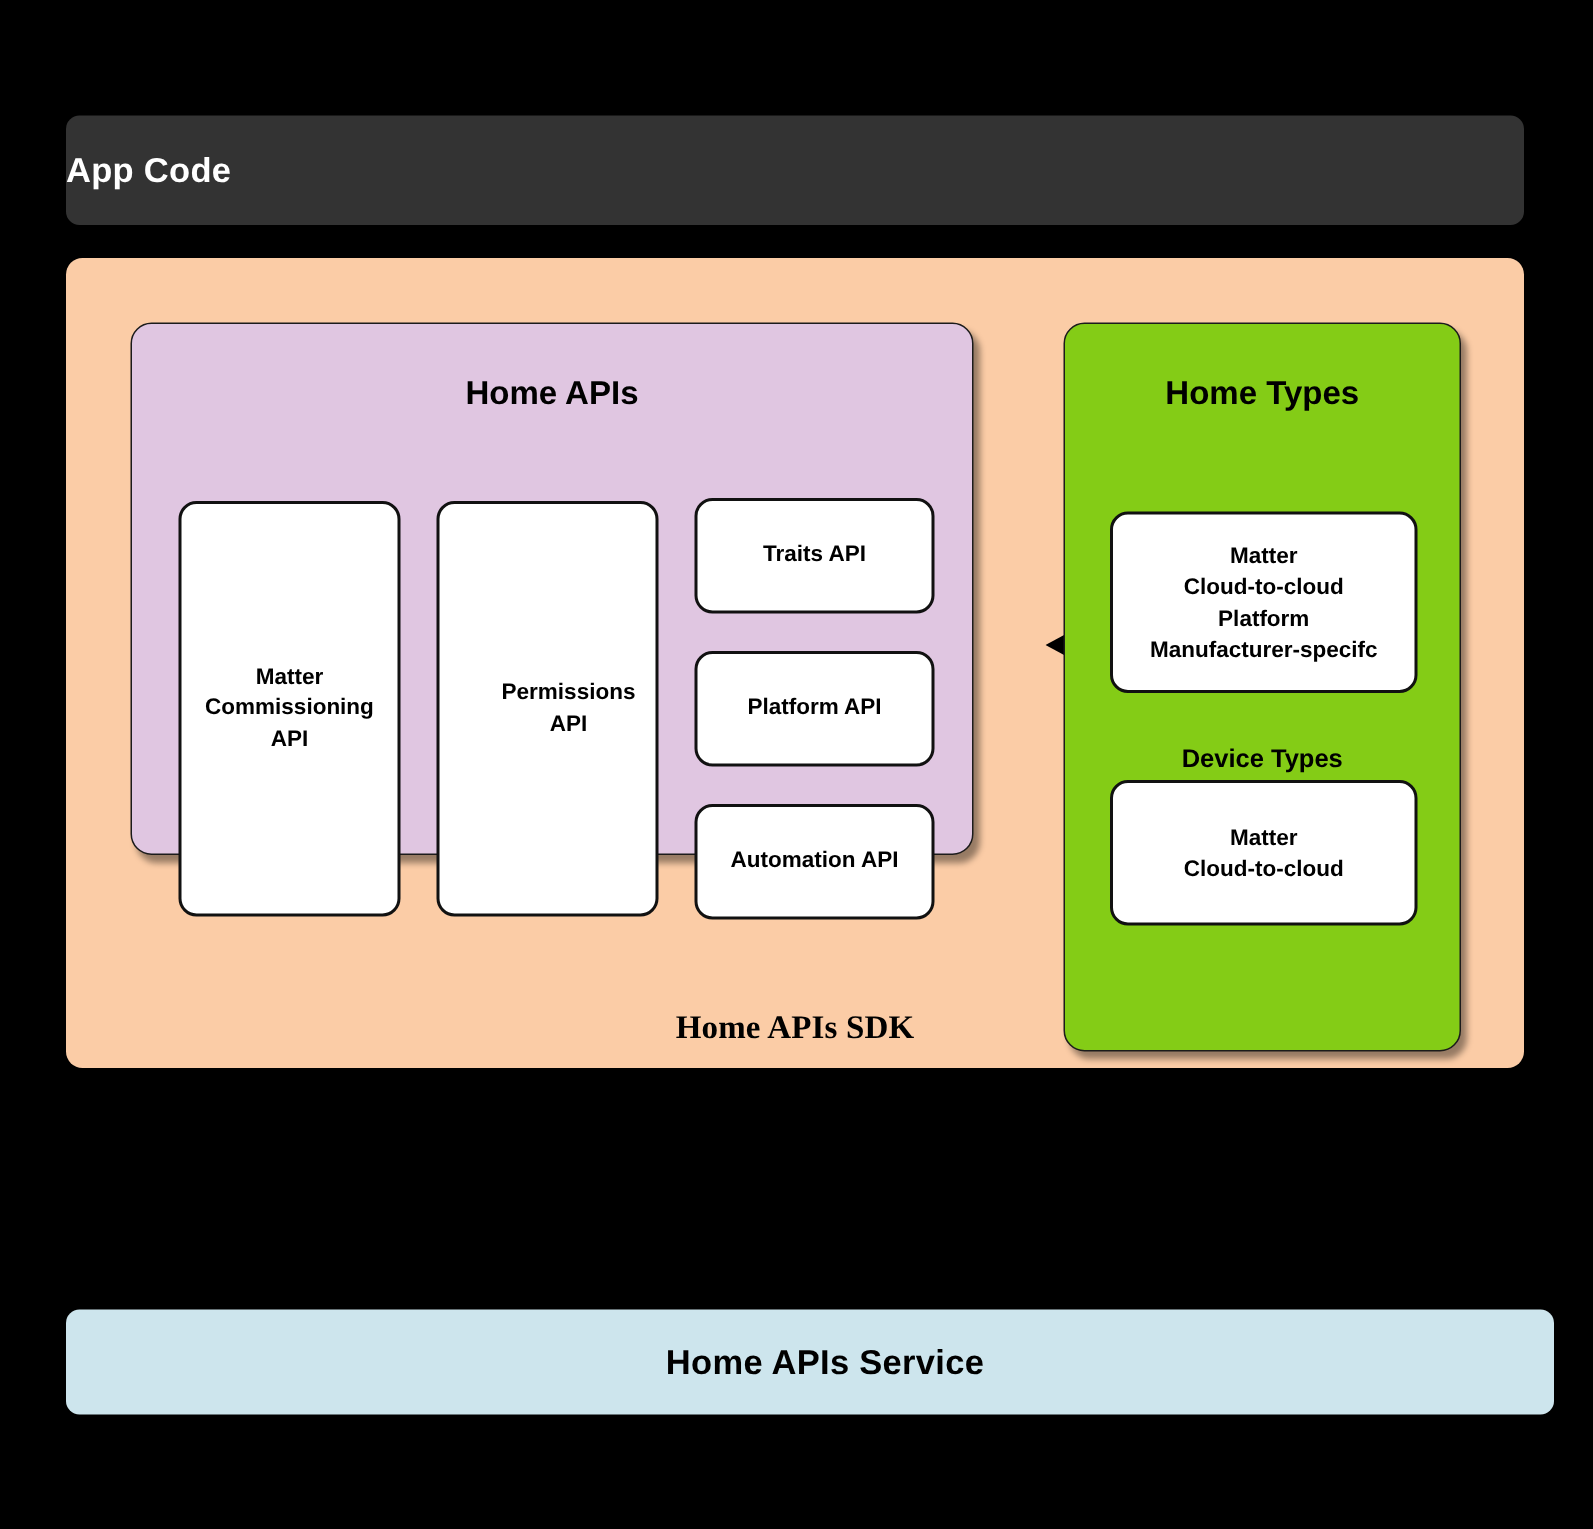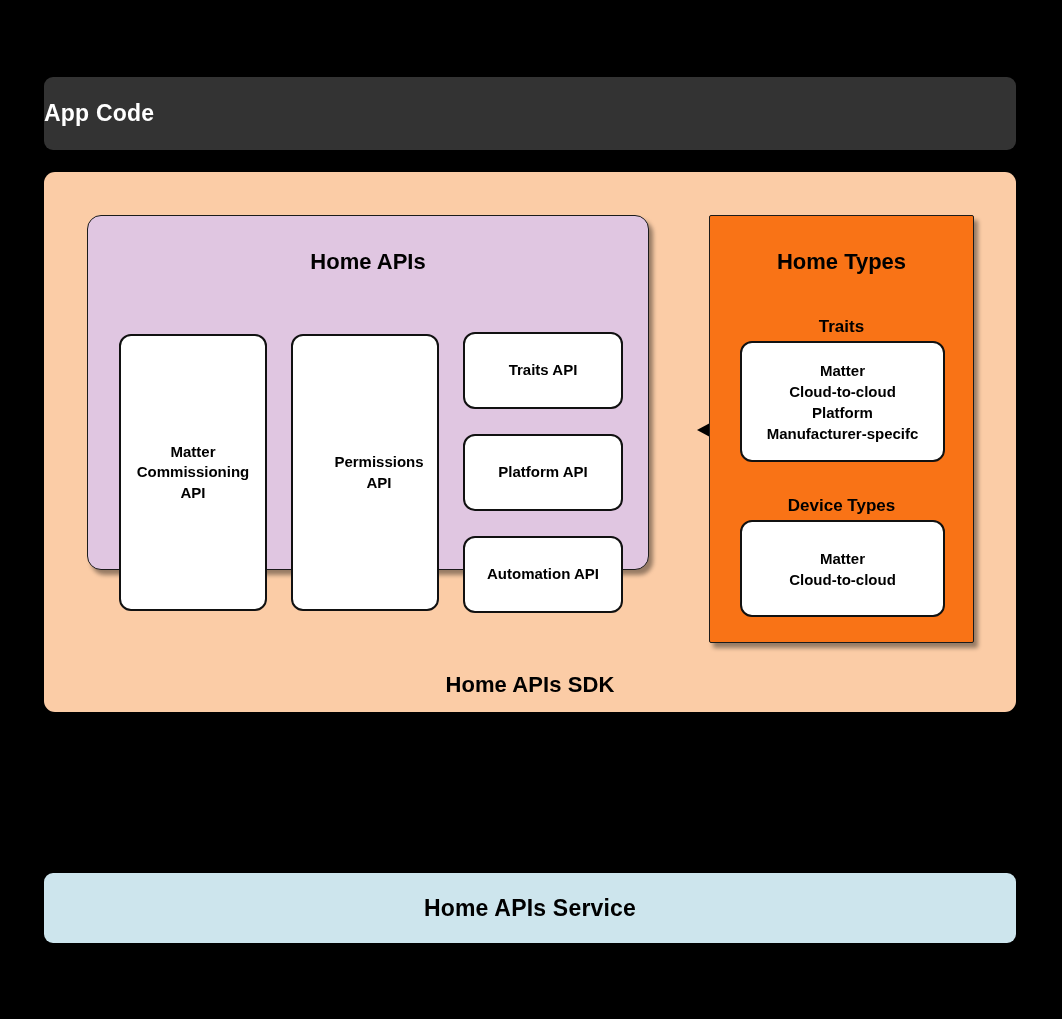--- a/index.html
+++ b/index.html
@@ -55,20 +55,21 @@
   .sdk-footer-label {
     position: absolute;
     left: 0;
     bottom: 14px;
     width: 100%;
     text-align: center;
     color: #000000;
     font-size: 22px;
     font-weight: bold;
     letter-spacing: 0.1px;
+    font-family: Liberation Serif, serif;
   }
 
   
   .home-apis-panel {
     position: absolute;
     left: 43px;
     top: 43px;
     width: 562px;
     height: 355px;
     background: #E0C6E1;
@@ -149,24 +150,24 @@
     width: 58px;
     height: 24px;
   }
 
   
   .home-types-panel {
     position: absolute;
     left: 665px;
     top: 43px;
     width: 265px;
-    height: 428px;
-    background: #f97316;
+    height: 486px;
+    background: #84cc16;
     border: 1.6px solid #1b1b1b;
-    border-radius: 2px;
+    border-radius: 14px;
     box-shadow: 4px 5px 4px rgba(0,0,0,0.40);
     box-sizing: border-box;
   }
   .subsection-title {
     position: absolute;
     left: 0;
     width: 100%;
     text-align: center;
     font-size: 17px;
     font-weight: bold;
@@ -212,20 +213,21 @@
     position: absolute;
     left: 44px;
     top: 873px;
     width: 972px;
     height: 70px;
     background: #CDE5ED;
     border-radius: 9px;
     display: flex;
     align-items: center;
     justify-content: center;
+    padding-left: 20px;
   }
   .service-label {
     color: #000000;
     font-size: 23px;
     font-weight: bold;
     letter-spacing: 0.2px;
   }
 </style>
 </head>
 <body>
@@ -266,21 +268,20 @@
 
     <svg class="link-arrow" viewBox="0 0 58 24">
       <line x1="9" y1="12" x2="49" y2="12" stroke="#000000" stroke-width="4.5"></line>
       <polygon points="0,12 13,5 13,19" fill="#000000"></polygon>
       <polygon points="58,12 45,5 45,19" fill="#000000"></polygon>
     </svg>
 
     <div class="home-types-panel">
       <div class="panel-title">Home Types</div>
 
-      <div class="subsection-title traits-title">Traits</div>
 
       <div class="types-card card-traits">
         <span class="types-card-label">Matter
 Cloud-to-cloud
 Platform
 Manufacturer-specifc</span>
       </div>
 
       <div class="subsection-title device-types-title">Device Types</div>
 

